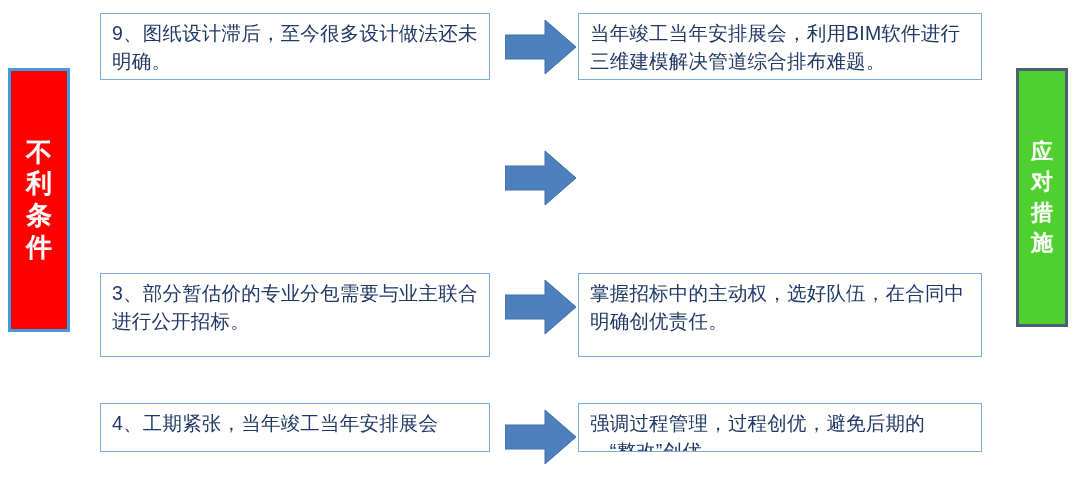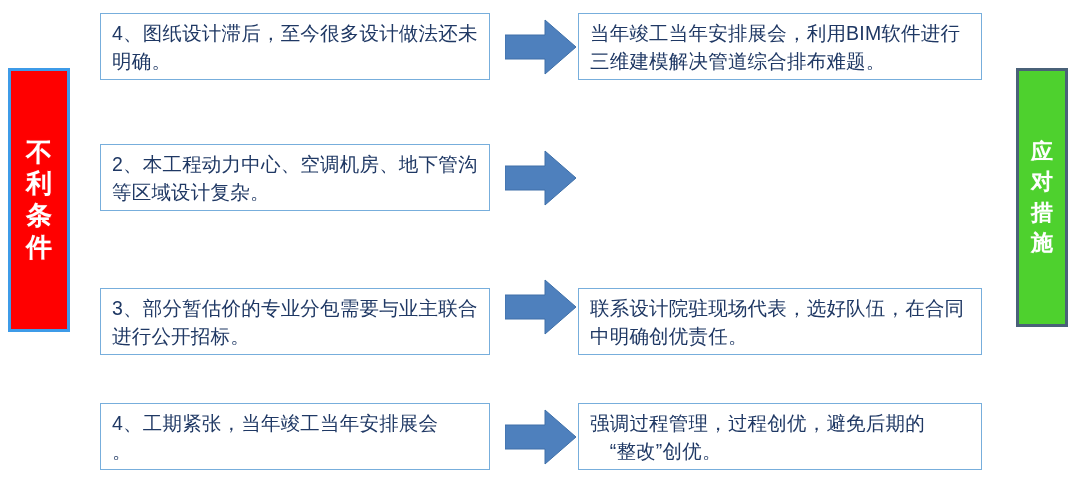--- a/index.html
+++ b/index.html
@@ -67,22 +67,22 @@
     padding: 6px 8px 4px 11px;
     letter-spacing: 0.2px;
     white-space: pre-wrap;
     overflow: hidden;
   }
   .tbox.left  { left: 100px; width: 390px; }
   .tbox.right { left: 578px; width: 404px; }
 
   .row1 { top: 13px;  height: 67px; }
   .row2 { top: 144px; height: 67px; }
-  .row3 { top: 288px; height: 67px; }
-  .row4 { top: 403px; height: 67px; }
+  .row3 { top: 273px; height: 84px; }
+  .row4 { top: 403px; height: 49px; }
 
   
   .arrow {
     position: absolute;
     left: 505px;
     width: 72px;
     height: 58px;
   }
   .arrow.row1 { top: 18px; }
   .arrow.row2 { top: 149px; }
@@ -102,42 +102,41 @@
     <span class="ch">件</span>
   </div>
 
   <div id="banner-right" class="banner">
     <span class="ch">应</span>
     <span class="ch">对</span>
     <span class="ch">措</span>
     <span class="ch">施</span>
   </div>
 
-  <div class="tbox left row1">4、图纸设计滞后，至今很多设计做法还未明确。</div>
+  <div class="tbox left row1">9、图纸设计滞后，至今很多设计做法还未明确。</div>
   <div class="arrow row1">
     <svg viewBox="0 0 72 58" preserveAspectRatio="none" aria-hidden="true">
       <polygon points="0,17 40,17 40,2 71,29 40,56 40,41 0,41" fill="#4E80BD" stroke="#3E6FA8" stroke-width="1"></polygon>
     </svg>
   </div>
   <div class="tbox right row1">当年竣工当年安排展会，利用BIM软件进行三维建模解决管道综合排布难题。</div>
 
-  <div class="tbox left row2">2、本工程动力中心、空调机房、地下管沟等区域设计复杂。</div>
   <div class="arrow row2">
     <svg viewBox="0 0 72 58" preserveAspectRatio="none" aria-hidden="true">
       <polygon points="0,17 40,17 40,2 71,29 40,56 40,41 0,41" fill="#4E80BD" stroke="#3E6FA8" stroke-width="1"></polygon>
     </svg>
   </div>
 
   <div class="tbox left row3">3、部分暂估价的专业分包需要与业主联合进行公开招标。</div>
   <div class="arrow row3">
     <svg viewBox="0 0 72 58" preserveAspectRatio="none" aria-hidden="true">
       <polygon points="0,17 40,17 40,2 71,29 40,56 40,41 0,41" fill="#4E80BD" stroke="#3E6FA8" stroke-width="1"></polygon>
     </svg>
   </div>
-  <div class="tbox right row3">联系设计院驻现场代表，选好队伍，在合同中明确创优责任。</div>
+  <div class="tbox right row3">掌握招标中的主动权，选好队伍，在合同中明确创优责任。</div>
 
   <div class="tbox left row4">4、工期紧张，当年竣工当年安排展会
 。</div>
   <div class="arrow row4">
     <svg viewBox="0 0 72 58" preserveAspectRatio="none" aria-hidden="true">
       <polygon points="0,17 40,17 40,2 71,29 40,56 40,41 0,41" fill="#4E80BD" stroke="#3E6FA8" stroke-width="1"></polygon>
     </svg>
   </div>
   <div class="tbox right row4">强调过程管理，过程创优，避免后期的
 　“整改”创优。</div>

